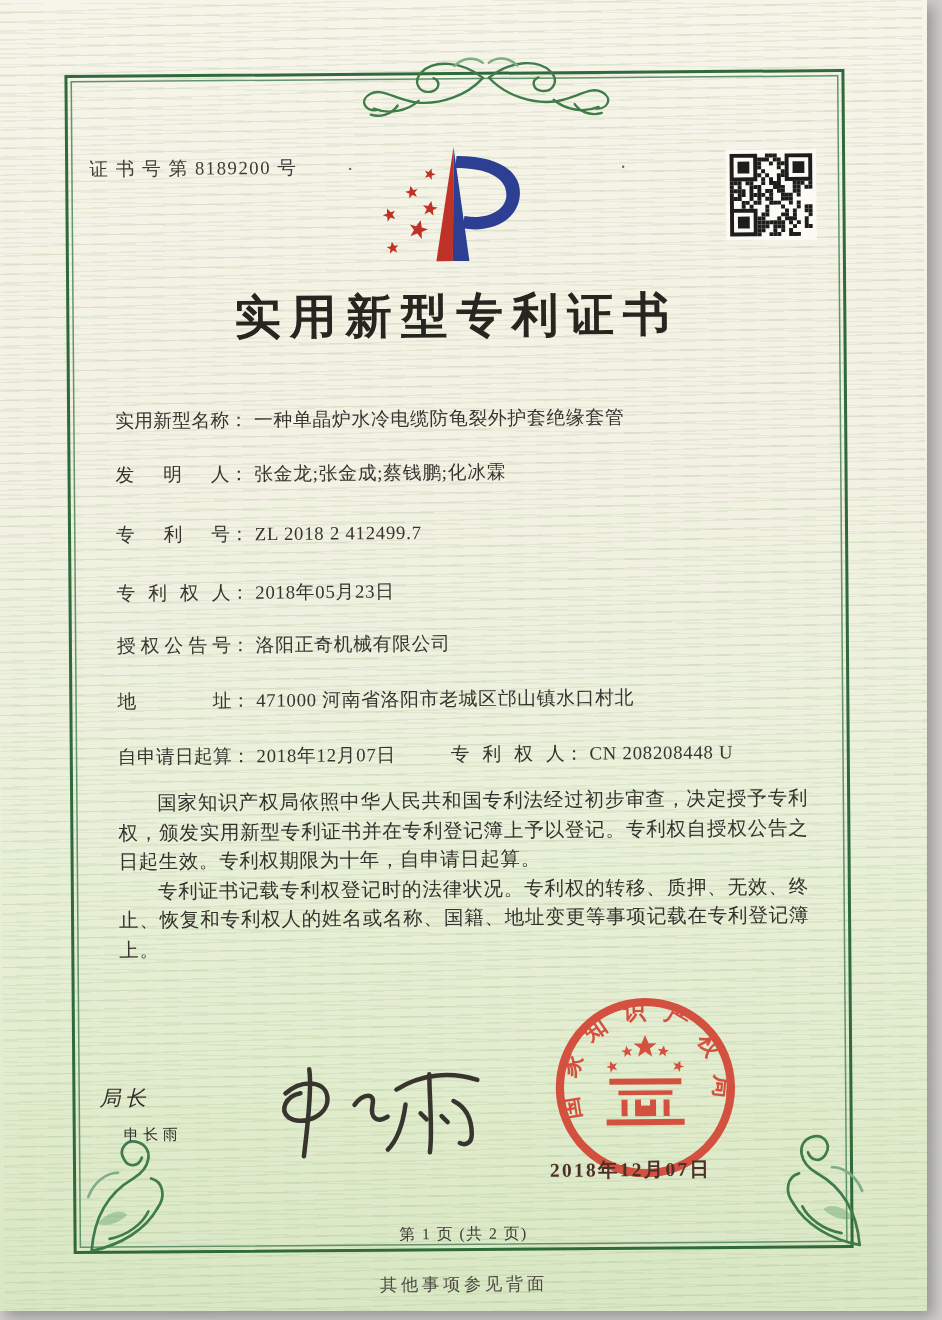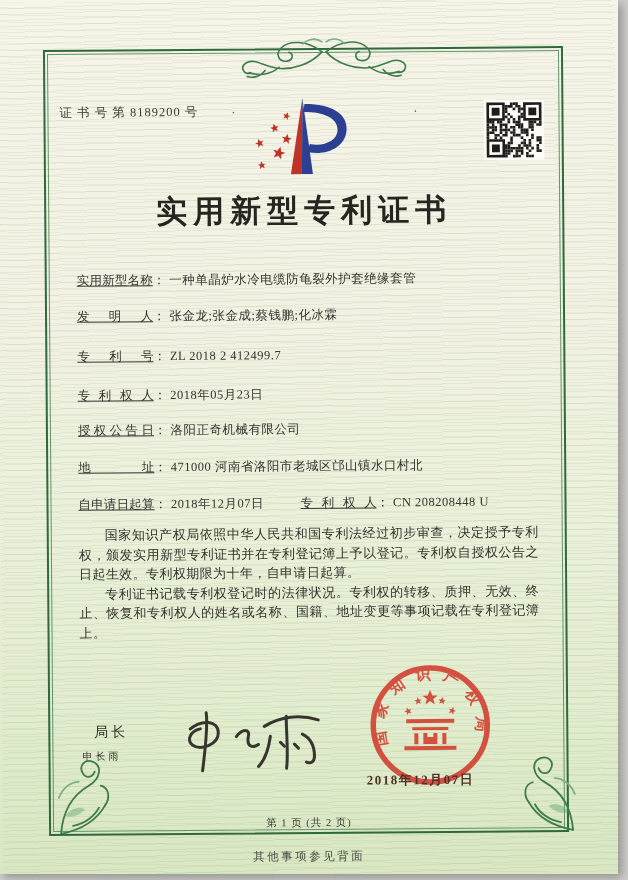--- a/index.html
+++ b/index.html
@@ -28,32 +28,32 @@
     content:"";position:absolute;inset:2px;border:1px solid #63936c;
   }
   .decor{position:absolute;inset:0;z-index:3;pointer-events:none;}
   .txt{position:absolute;z-index:4;color:#35342f;white-space:nowrap;}
   .certno{left:62px;top:103px;font-size:12.5px;letter-spacing:1px;color:#3c3b35;}
   .title{
     left:46px;top:190px;width:520px;text-align:center;margin:0;
     font-size:31px;font-weight:700;letter-spacing:6px;color:#262520;
   }
   .frow{left:78px;font-size:12.5px;}
-  .f-label{display:inline-block;width:76px;text-align:justify;text-align-last:justify;text-decoration:underline;}
+  .f-label{display:inline-block;width:76px;text-align:justify;text-align-last:justify;}
   .f-colon{display:inline-block;margin-right:4px;}
   .f-value{letter-spacing:.5px;}
   .r0{top:271px}.r1{top:307px}.r2{top:347px}.r3{top:386px}.r4{top:421px}.r5{top:458px}
   .r6{top:495px;width:460px;}
   .g2{position:absolute;left:222px;top:0;}
   .paras{
     left:78px;top:524px;width:460px;white-space:normal;
     font-size:13px;line-height:19.5px;text-align:justify;color:#33322d;letter-spacing:.4px;
   }
   .paras p{margin:0;text-indent:2em;}
-  .director-title{left:92px;top:722px;font-size:14px;letter-spacing:3px;color:#2f2e29;}
+  .director-title{left:64px;top:722px;font-size:14px;letter-spacing:3px;color:#2f2e29;font-style:italic;}
   .director-name{left:80px;top:748px;font-size:10px;letter-spacing:3px;color:#2f2e29;text-align:right;}
   .seal-date{
     left:364px;top:772px;z-index:5;font-size:13px;font-weight:700;
     letter-spacing:1.5px;color:#4d3128;
   }
   .page-footer{left:46px;top:816px;width:520px;text-align:center;font-size:10.5px;letter-spacing:1px;color:#3c3b35;}
   .back-note{left:46px;top:849px;width:520px;text-align:center;font-size:11.5px;letter-spacing:2.5px;color:#4c4a42;}
 </style>
 </head>
 <body>
@@ -316,21 +316,21 @@
       <div class="txt frow r1">
         <span class="f-label">发明人</span><span class="f-colon">：</span><span class="f-value">张金龙;张金成;蔡钱鹏;化冰霖</span>
       </div>
       <div class="txt frow r2">
         <span class="f-label">专利号</span><span class="f-colon">：</span><span class="f-value">ZL 2018 2 412499.7</span>
       </div>
       <div class="txt frow r3">
         <span class="f-label">专利权人</span><span class="f-colon">：</span><span class="f-value">2018年05月23日</span>
       </div>
       <div class="txt frow r4">
-        <span class="f-label">授权公告日</span><span class="f-colon">：</span><span class="f-value">洛阳正奇机械有限公司</span>
+        <span class="f-label">授权公告号</span><span class="f-colon">：</span><span class="f-value">洛阳正奇机械有限公司</span>
       </div>
       <div class="txt frow r5">
         <span class="f-label">地址</span><span class="f-colon">：</span><span class="f-value">471000 河南省洛阳市老城区邙山镇水口村北</span>
       </div>
       <div class="txt frow r6">
         <span>
           <span class="f-label">自申请日起算</span><span class="f-colon">：</span><span class="f-value">2018年12月07日</span>
         </span>
         <span class="g2">
           <span class="f-label">专利权人</span><span class="f-colon">：</span><span class="f-value">CN 208208448 U</span>

